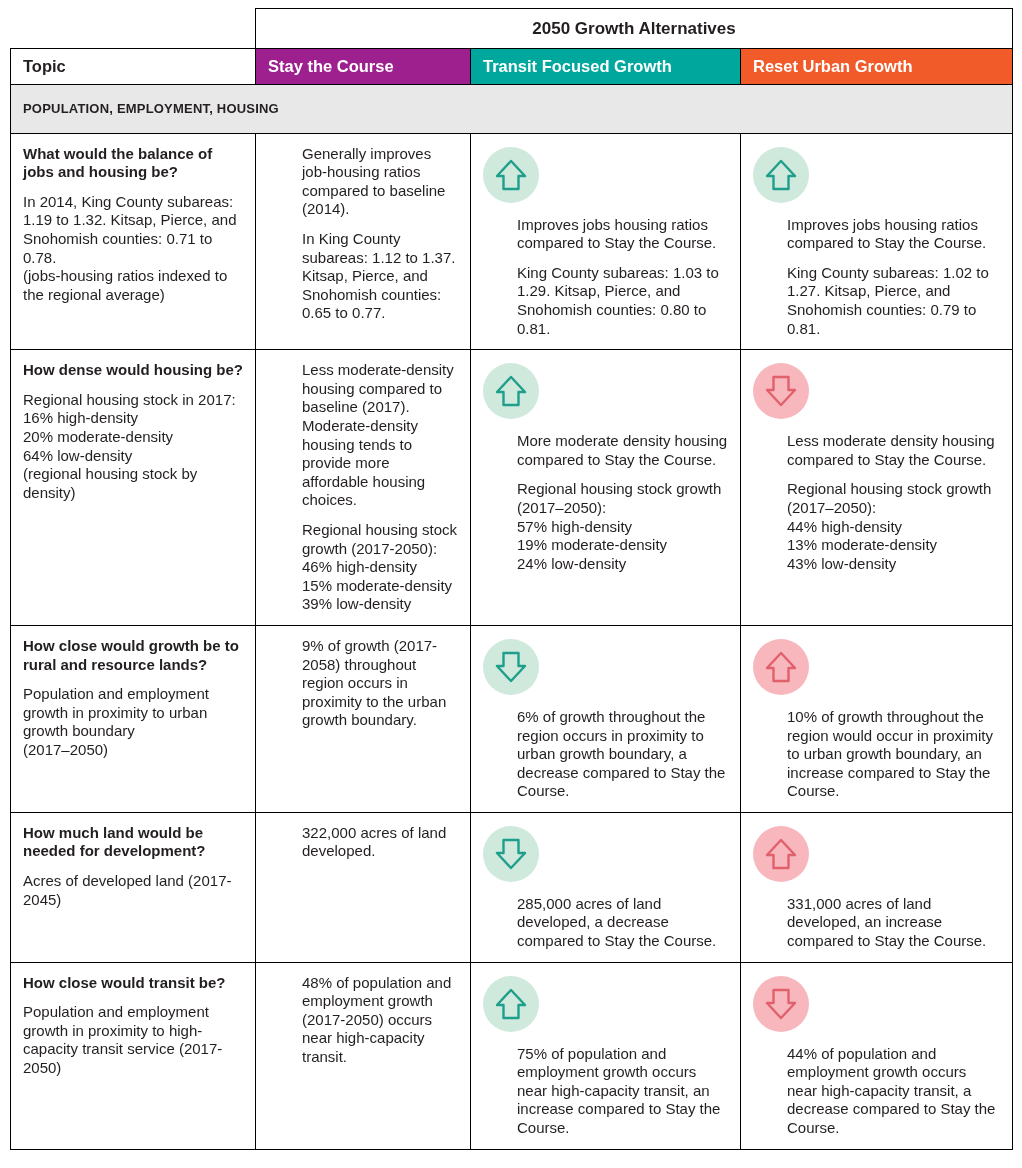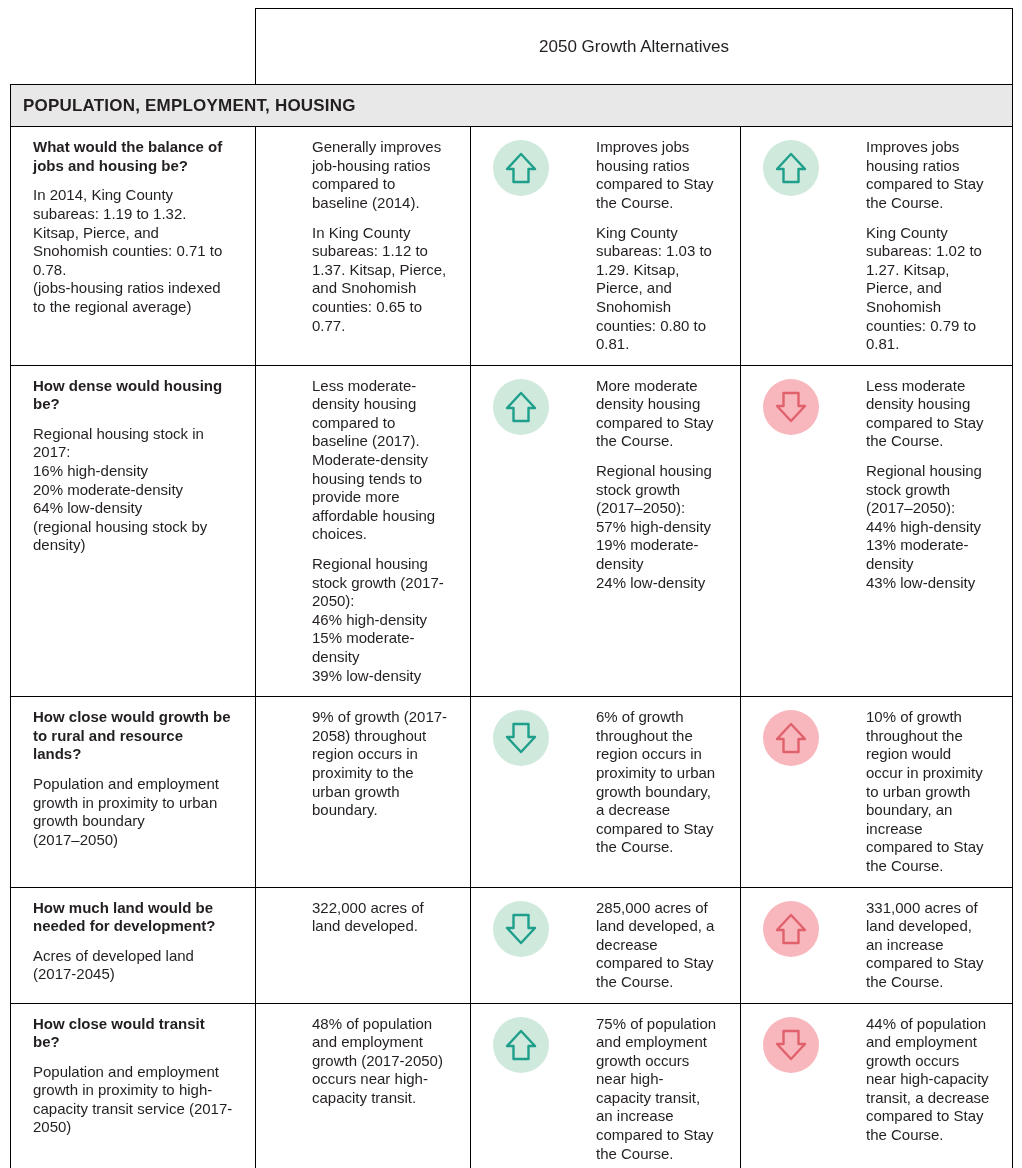--- a/index.html
+++ b/index.html
@@ -17,35 +17,35 @@
   }
   *{box-sizing:border-box;}
   html,body{margin:0;padding:0;background:#ffffff;color:var(--ink);
     font-family:"Liberation Sans","DejaVu Sans",sans-serif;}
   body{width:1022px;padding:8px 10px 20px;}
   table{border-collapse:collapse;table-layout:fixed;width:1002px;}
   col.c-topic{width:245px;}
   col.c-stc{width:215px;}
   col.c-tfg{width:270px;}
   col.c-rug{width:272px;}
-  td,th{border:1.5px solid var(--line);vertical-align:top;padding:11px 22px;
+  td,th{border:1.5px solid var(--line);vertical-align:top;padding:11px 12px;
     font-size:15px;line-height:1.24;text-align:left;}
   .corner{border:none;background:transparent;}
-  .group-title{font-size:17px;font-weight:normal;text-align:center;padding:27px 6px;}
+  .group-title{font-size:17px;font-weight:bold;text-align:center;padding:9px 6px;}
   .col-head{color:#ffffff;font-weight:bold;font-size:16.5px;padding:7px 12px;}
   .head-stc{background:var(--stay-course);}
   .head-tfg{background:var(--transit);}
   .head-rug{background:var(--reset);}
   .topic-head{font-size:16.5px;font-weight:bold;padding:7px 12px;background:#ffffff;}
-  .section-row td{background:var(--section-bg);font-size:17px;font-weight:bold;
-    padding:10px 12px;letter-spacing:.2px;}
+  .section-row td{background:var(--section-bg);font-size:13px;font-weight:bold;
+    padding:16px 12px;letter-spacing:.2px;}
   p{margin:0 0 11px;white-space:pre-line;}
   p:last-child{margin-bottom:0;}
   .q{font-weight:bold;}
-  .cell-flex{display:flex;gap:13px;align-items:flex-start;}
+  .cell-flex{display:flex;gap:13px;align-items:flex-start;flex-direction:column;}
   .badge{width:56px;height:56px;border-radius:50%;flex:0 0 56px;
     display:flex;align-items:center;justify-content:center;margin-top:2px;}
   .badge svg{width:34px;height:34px;display:block;}
   .icon-up-good,.icon-down-good{background:var(--good-bg);color:var(--good-fg);}
   .icon-up-bad,.icon-down-bad{background:var(--bad-bg);color:var(--bad-fg);}
   .icon-down-good svg,.icon-down-bad svg{transform:rotate(180deg);}
   .cell-text{flex:1 1 auto;min-width:0;margin-left:34px;}
   
   .key{display:flex;align-items:center;gap:0;margin-top:30px;padding-left:6px;}
   .key-label{font-size:15px;margin-right:60px;font-weight:bold;}
@@ -74,20 +74,26 @@
       <col class="c-tfg">
       <col class="c-rug">
   </colgroup>
 
   <tbody>
       <tr>
     <td class="corner"></td>
     <th class="group-title" colspan="3">2050 Growth Alternatives</th>
   </tr>
 
+  <tr>
+    <th class="topic-head">Topic</th>
+    <th class="col-head head-stc">Stay the Course</th>
+    <th class="col-head head-tfg">Transit Focused Growth</th>
+    <th class="col-head head-rug">Reset Urban Growth</th>
+  </tr>
 
   <tr class="section-row">
     <td colspan="4">POPULATION, EMPLOYMENT, HOUSING</td>
   </tr>
 
   <tr>
     <td>
       <p class="q">What would the balance of jobs and housing be?</p>
       <p>In 2014, King County subareas: 1.19 to 1.32. Kitsap, Pierce, and Snohomish counties: 0.71 to 0.78.
 (jobs-housing ratios indexed to the regional average)</p>

